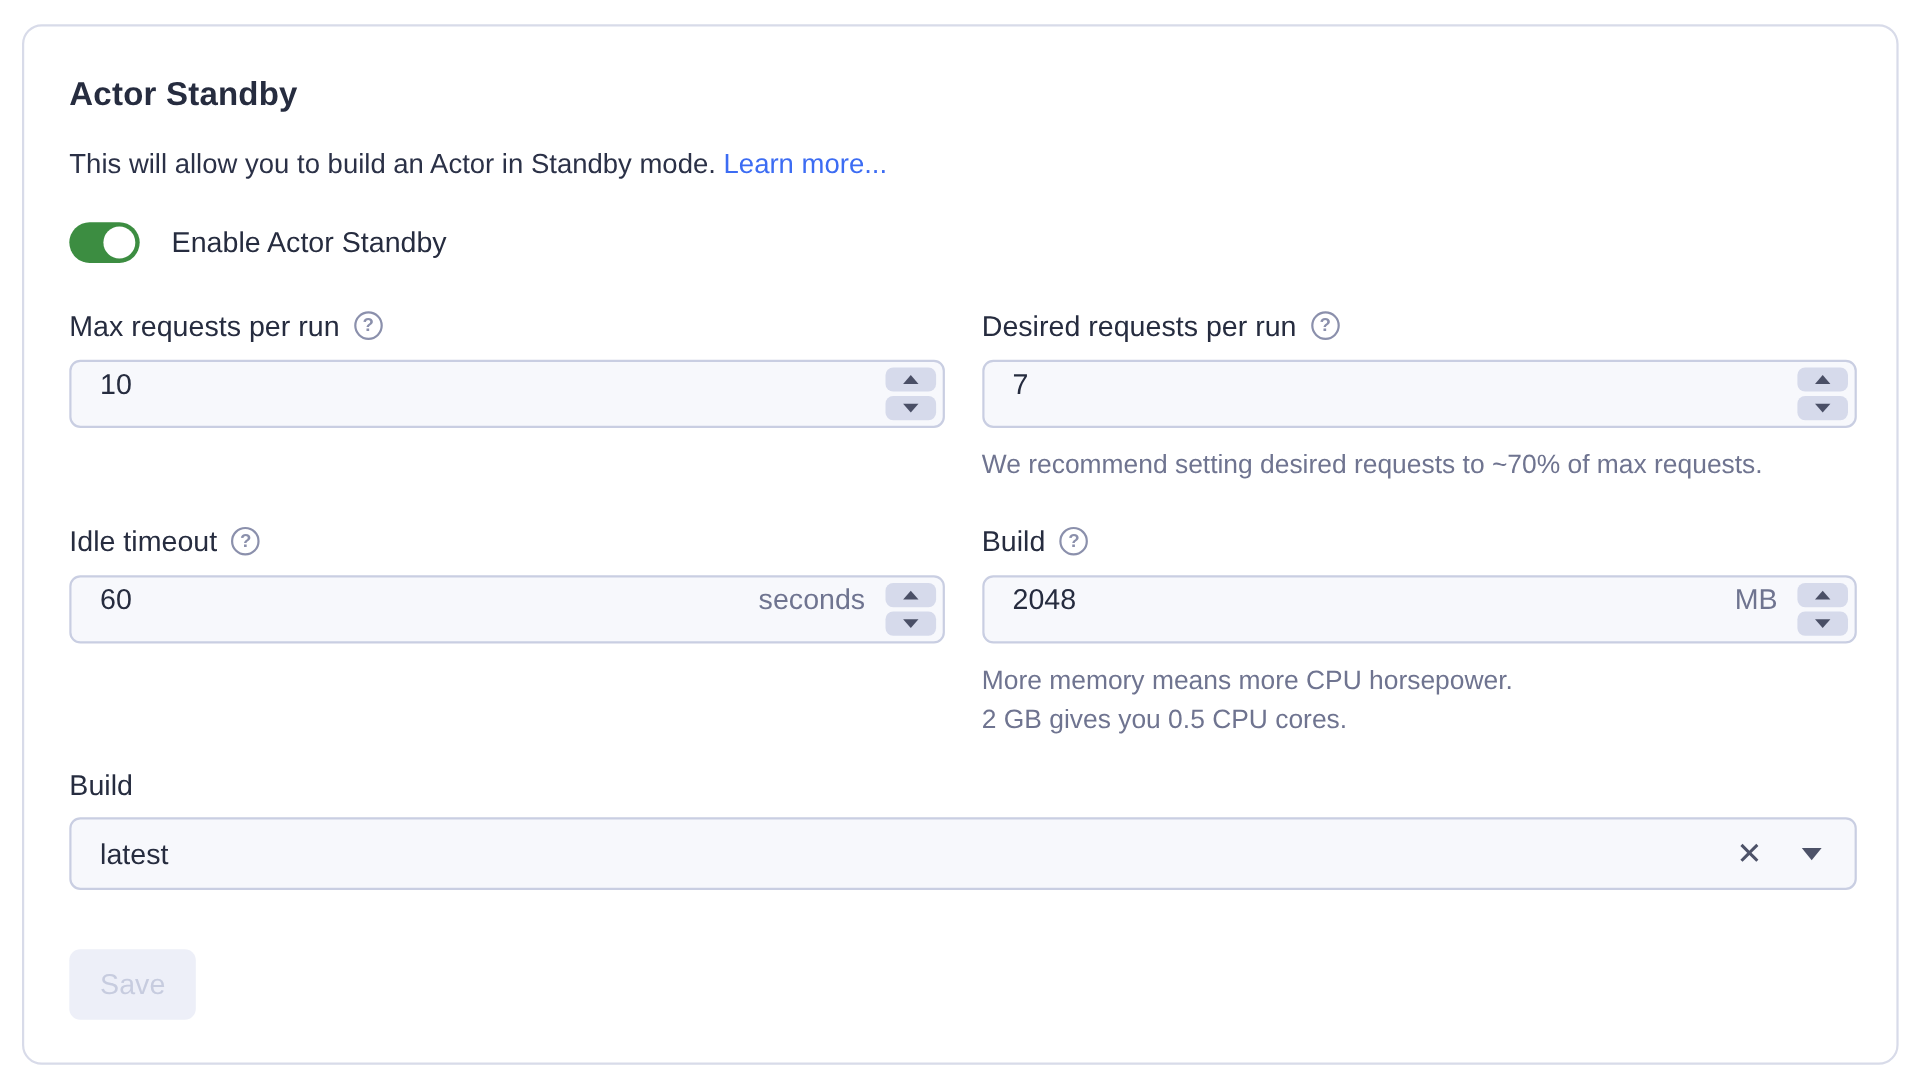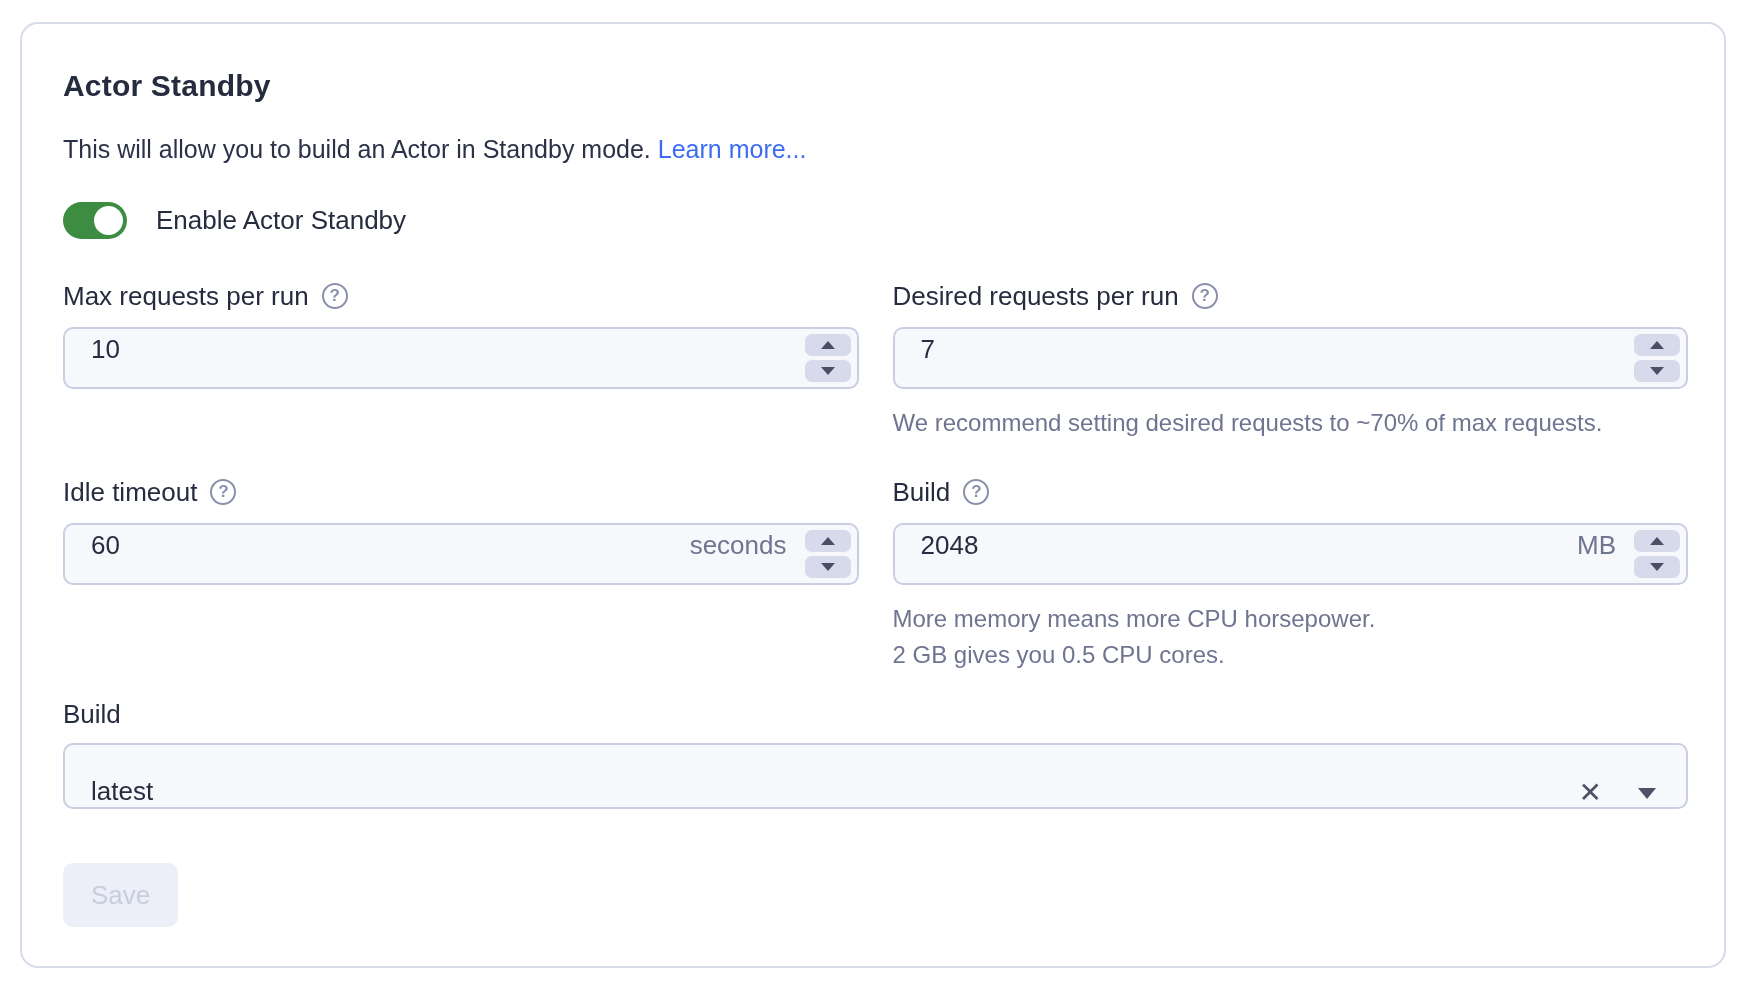--- a/index.html
+++ b/index.html
@@ -47,21 +47,21 @@
   .spinner{position:absolute;right:6px;top:5px;bottom:5px;width:46px;display:flex;flex-direction:column;gap:4px;}
   .spin-btn{flex:1;background:var(--spin-bg);border:none;border-radius:7px;cursor:pointer;
     display:flex;align-items:center;justify-content:center;padding:0;}
   .tri-up{width:0;height:0;border-left:7px solid transparent;border-right:7px solid transparent;border-bottom:8px solid var(--spin-arrow);}
   .tri-down{width:0;height:0;border-left:7px solid transparent;border-right:7px solid transparent;border-top:8px solid var(--spin-arrow);}
   .hint{margin-top:16px;font-size:24px;color:var(--muted);line-height:36px;}
   
   .build-section{margin-top:26px;}
   .build-label{font-size:26px;color:var(--ink);line-height:30px;margin-bottom:14px;}
   .select-box{height:66px;background:var(--input-bg);border:2px solid var(--input-border);border-radius:10px;
-    display:flex;align-items:flex-end;padding:0 30px 0 26px;cursor:pointer;}
+    display:flex;align-items:center;padding:0 30px 0 26px;cursor:pointer;}
   .select-value{font-size:26px;color:var(--ink);}
   .select-icons{margin-left:auto;display:flex;align-items:center;gap:36px;}
   .clear-x{font-size:28px;color:#4d5268;line-height:1;cursor:pointer;}
   .caret{width:0;height:0;border-left:9px solid transparent;border-right:9px solid transparent;border-top:11px solid #4d5268;cursor:pointer;}
   
   .save-btn{margin-top:54px;min-width:114px;height:64px;padding:0 28px;background:var(--save-bg);
     color:var(--save-text);font-family:"Liberation Sans", sans-serif;font-size:26px;font-weight:400;
     border:none;border-radius:10px;cursor:default;}
 </style>
 </head>

